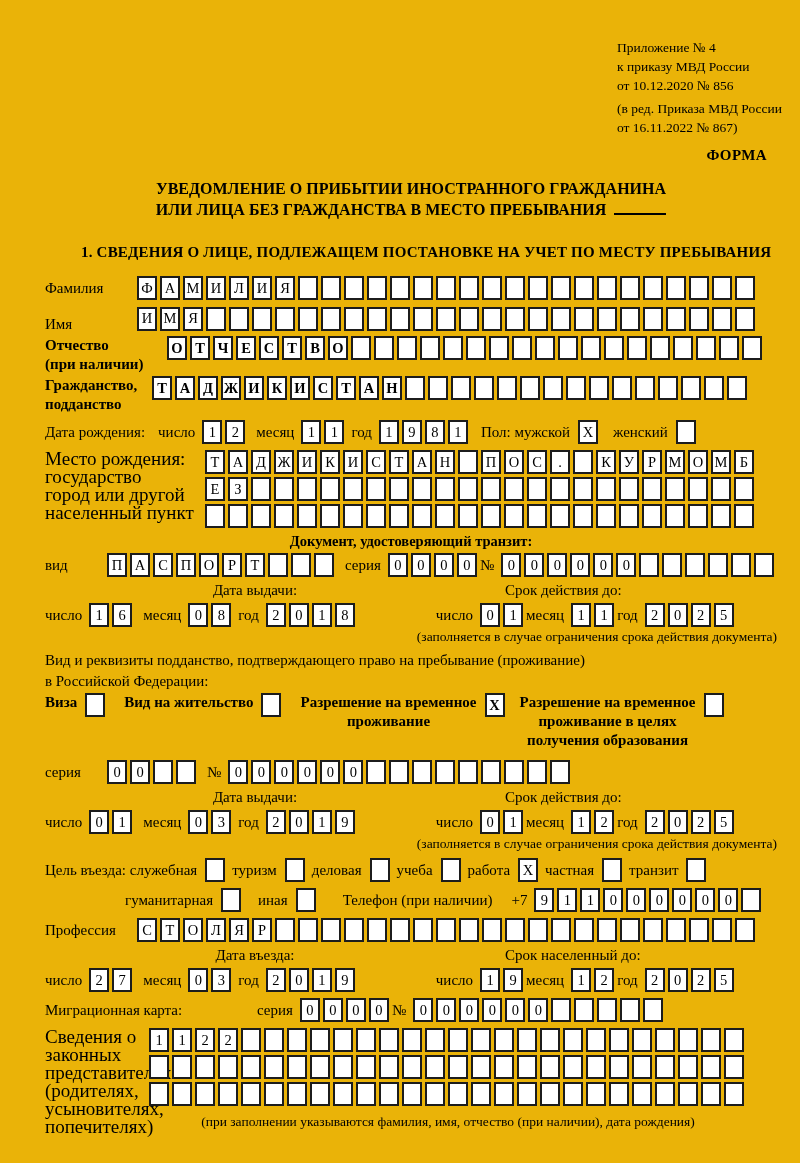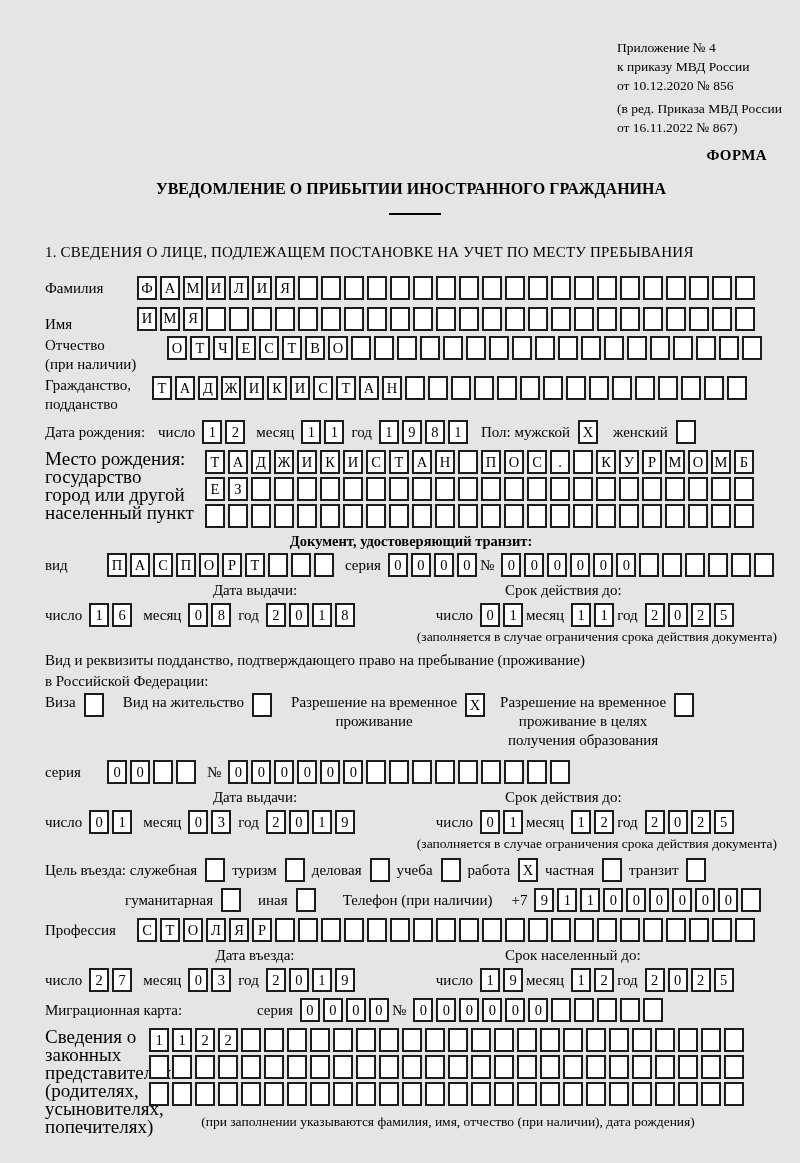--- a/index.html
+++ b/index.html
@@ -2,37 +2,37 @@
 <html><head>
 <meta charset="utf-8">
 <style>
   * { margin:0; padding:0; box-sizing:border-box; }
   html,body { background:#fff; }
   body {
     width:800px; height:1163px;
     font-family:"Liberation Serif","DejaVu Serif",serif;
     color:#000;
   }
-  .page { position:relative; width:800px; height:1163px; overflow:hidden; background:#e5e5e5; }
+  .page { position:relative; width:800px; height:1163px; overflow:hidden; background:#eab308; }
 
   .appendix { position:absolute; left:617px; top:38px; font-size:13.5px; line-height:19px; }
   .appendix .rev { margin-top:4px; }
   .forma { position:absolute; right:33px; top:147px; font-weight:bold; font-size:15px; letter-spacing:.4px; }
 
   .content { position:absolute; left:45px; top:178px; width:732px; }
 
   .title { text-align:center; font-weight:bold; font-size:16px; line-height:21px; }
   .title .blank { display:inline-block; width:52px; border-bottom:2px solid #000; height:13px; margin-left:8px; }
 
-  .section-heading { margin-top:24px; font-weight:normal; font-size:15px; letter-spacing:.2px; }
+  .section-heading { margin-top:24px; font-weight:bold; font-size:15px; letter-spacing:.2px;margin-left:36px; }
 
   .form-lines { margin-top:15px; }
 
   .frow { display:flex; align-items:center; margin-top:3px; }
-  .frow.align-top { align-items:flex-start; }
+  .frow.align-top { align-items:flex-start;font-weight:bold; }
   .flabel { font-size:15px; line-height:19px; margin-right:7px; white-space:nowrap; flex:none; }
   .flabel.center { text-align:center; }
   .gap { flex:none; display:inline-block; height:1px; }
 
   .cells { display:flex; flex:none; }
   .cell {
     width:20px; height:24px; flex:none;
     border:2px solid #1c1c1c; margin-right:3px;
     display:flex; align-items:center; justify-content:center;
     font-size:14.5px; background:#fff;
@@ -66,21 +66,21 @@
     <div>от 10.12.2020 № 856</div>
     <div class="rev">(в ред. Приказа МВД России</div>
     <div>от 16.11.2022 № 867)</div>
   </div>
 
   <div class="forma">ФОРМА</div>
 
   <div class="content">
     <div class="title">
       <div>УВЕДОМЛЕНИЕ О ПРИБЫТИИ ИНОСТРАННОГО ГРАЖДАНИНА</div>
-      <div><span class="blank"></span></div>
+      <div><span>ИЛИ ЛИЦА БЕЗ ГРАЖДАНСТВА В МЕСТО ПРЕБЫВАНИЯ</span><span class="blank"></span></div>
     </div>
 
     <div class="section-heading">1. СВЕДЕНИЯ О ЛИЦЕ, ПОДЛЕЖАЩЕМ ПОСТАНОВКЕ НА УЧЕТ ПО МЕСТУ ПРЕБЫВАНИЯ</div>
 
     <div class="form-lines">
         <div class="frow">
           <span class="flabel" style="min-width: 85px;">Фамилия</span>
           <div class="cells">
             <span class="cell">Ф</span>
             <span class="cell">А</span>

